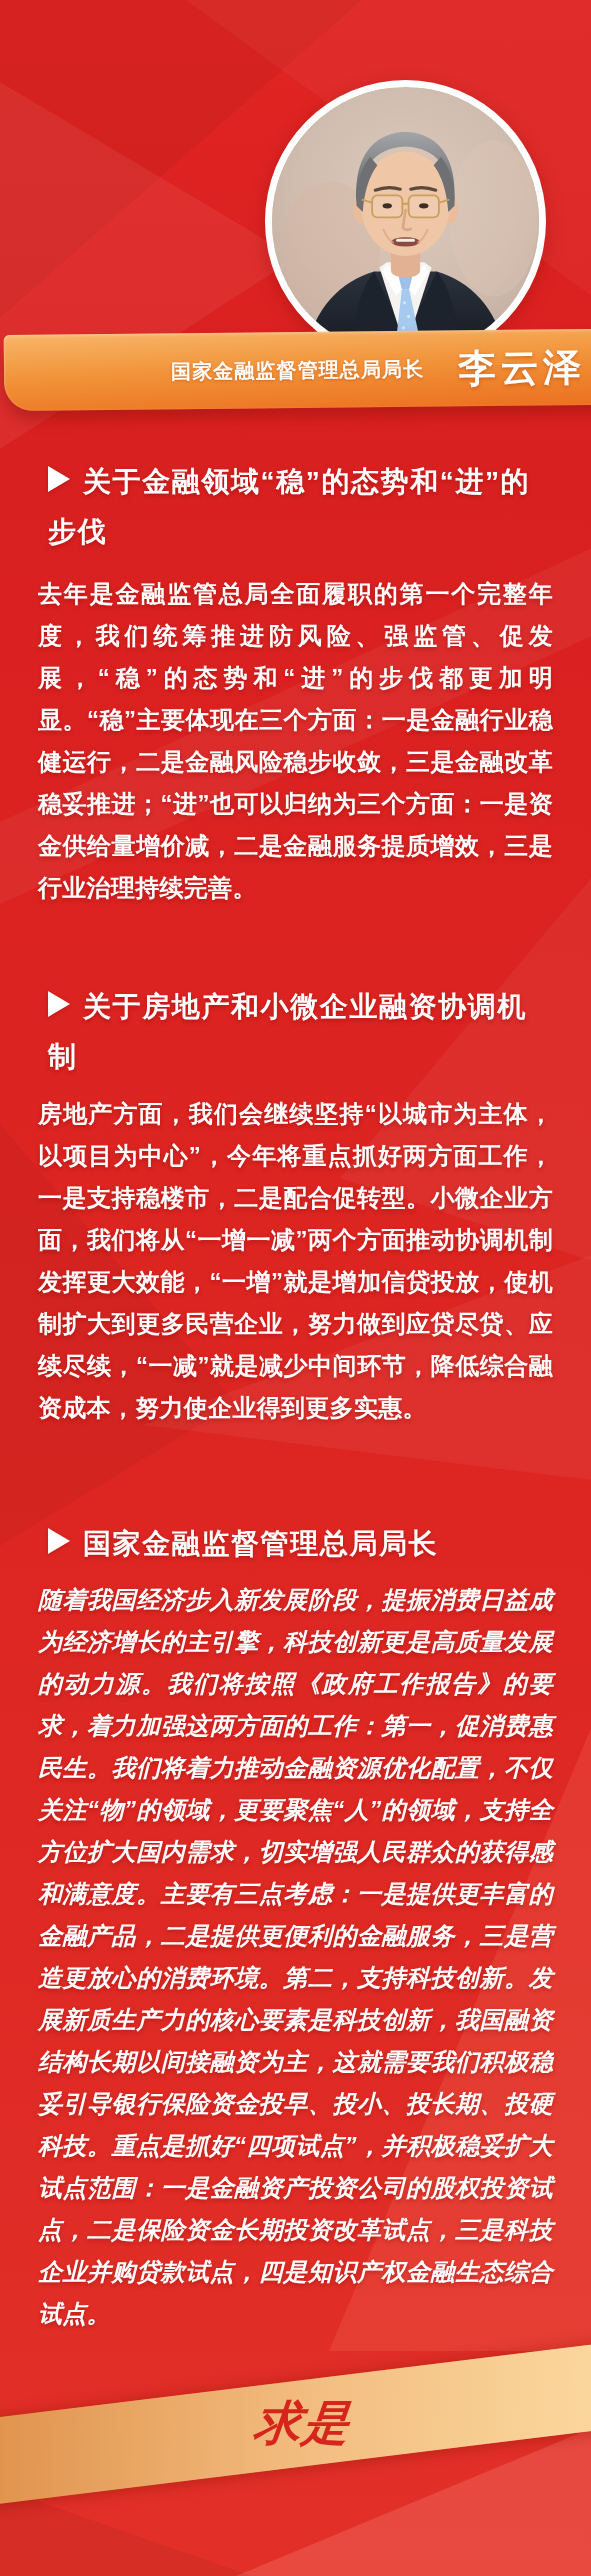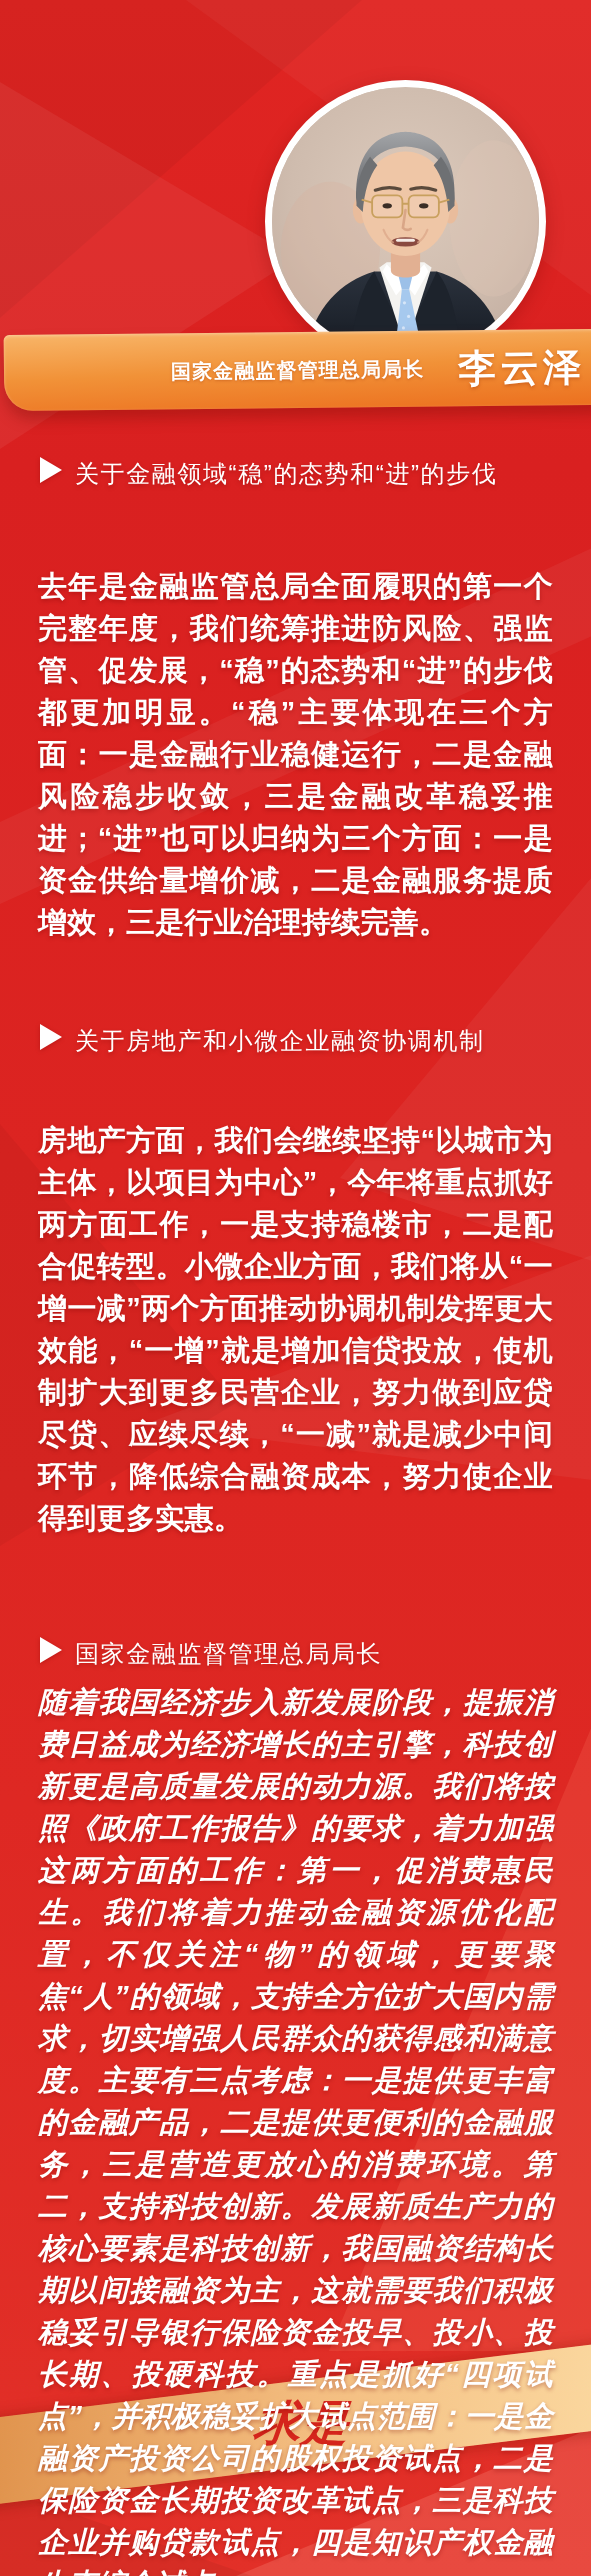--- a/index.html
+++ b/index.html
@@ -47,34 +47,34 @@
     text-shadow:0 1.1px 2.7px rgba(150,40,0,.35);white-space:nowrap;
   }
   .banner .name{
     margin-left:34px;color:#fff;font-size:38px;font-weight:900;letter-spacing:4.4px;
     text-shadow:0 1.6px 3.8px rgba(150,40,0,.4);white-space:nowrap;
   }
 
   
   .content{position:absolute;left:38px;top:447px;width:515px;z-index:5;color:#fff;}
   .sec-heading{
-    font-size:24px;line-height:50px;font-weight:400;letter-spacing:1.6px;
-    text-shadow:0 1.6px 4.4px rgba(120,0,0,.4);margin:2px;
+    font-size:28px;line-height:50px;font-weight:700;letter-spacing:1.6px;
+    text-shadow:0 1.6px 4.4px rgba(120,0,0,.4);margin:10px;
   }
   .sec-heading .tri{
     display:inline-block;width:0;height:0;
     border-left:22px solid #ffffff;border-top:13px solid transparent;border-bottom:13px solid transparent;
     margin-right:13px;vertical-align:-1.1px;
     filter:drop-shadow(0 1.1px 2.2px rgba(120,0,0,.35));
   }
   .h-s1{min-height:101px;}
   .h-s2{min-height:101px;margin-top:73px;}
   .h-s3{min-height:50px;margin-top:90px;}
   .sec-body{
-    font-size:29px;line-height:42px;font-weight:700;letter-spacing:0.3px;
+    font-size:24px;line-height:42px;font-weight:700;letter-spacing:0.3px;
     text-align:justify;text-align-last:left;margin:0;
     text-shadow:0 1.6px 4.4px rgba(120,0,0,.38);
   }
   .b-s1{margin-top:15.3px;}
   .b-s2{}
   .b-s3{font-style:italic;}
 
   
   .ribbon{
     position:absolute;left:-60px;top:2381px;width:713px;height:86px;z-index:4;

